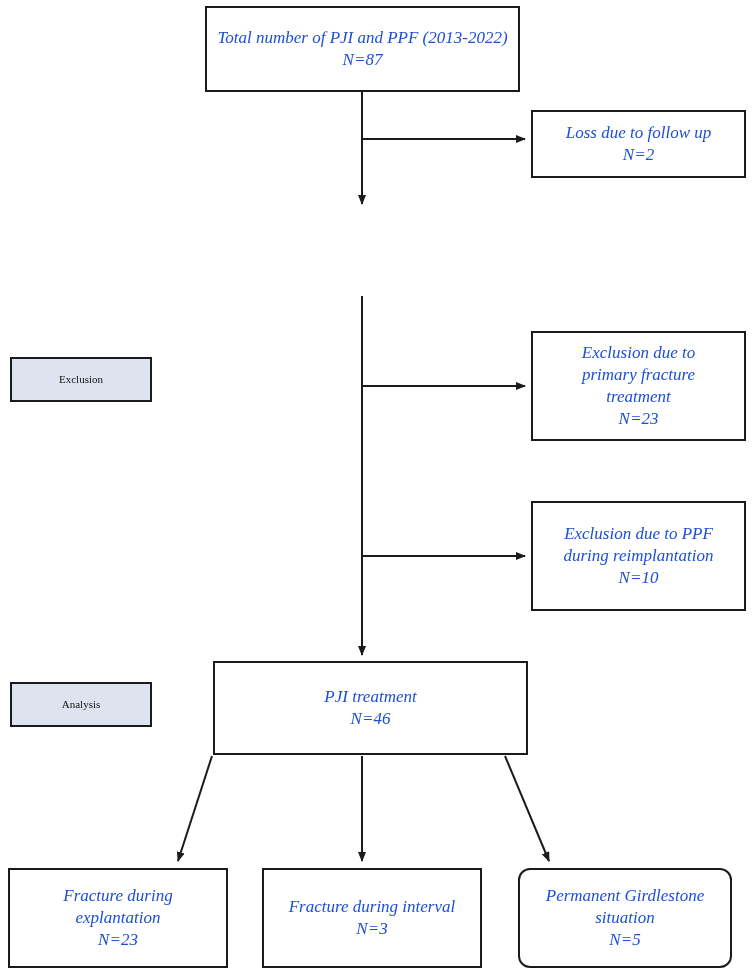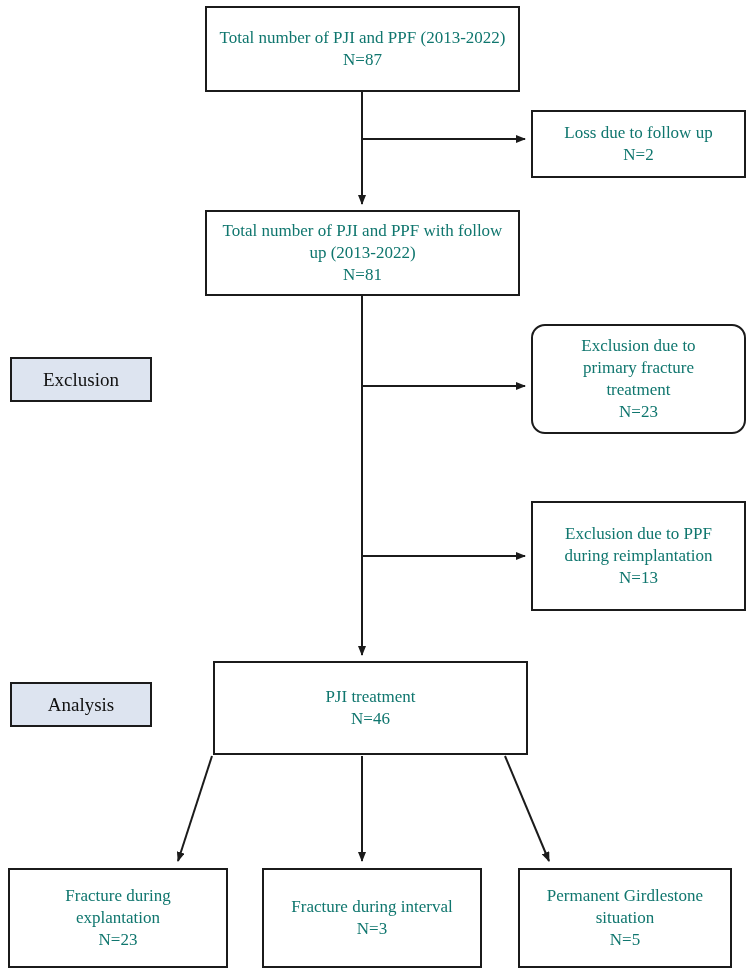--- a/index.html
+++ b/index.html
@@ -19,41 +19,42 @@
   }
   .node {
     position: absolute;
     box-sizing: border-box;
     border: 2px solid #1b1b1b;
     background: #ffffff;
     display: flex;
     align-items: center;
     justify-content: center;
     text-align: center;
-    color: #0f766e;
+    color: #1d4ed8;
     font-size: 17px;
     line-height: 1.30;
     padding: 2px 8px;
+    font-style: italic;
   }
   .node .node-text {
     display: block;
     white-space: pre-line;
     width: 100%;
   }
   .stage-label {
     position: absolute;
     box-sizing: border-box;
     border: 2px solid #1b1b1b;
     background: #dde4f0;
     display: flex;
     align-items: center;
     justify-content: center;
     text-align: center;
     color: #111111;
-    font-size: 19px;
+    font-size: 11px;
     line-height: 1.25;
   }
   #edges-layer {
     position: absolute;
     left: 0;
     top: 0;
     width: 756px;
     height: 975px;
     pointer-events: none;
   }
@@ -104,51 +105,47 @@
   <div class="node" style="left:205px; top:6px; width:315px; height:86px;">
     <span class="node-text">Total number of PJI and PPF (2013-2022)
 N=87</span>
   </div>
 
   <div class="node" style="left:531px; top:110px; width:215px; height:68px;">
     <span class="node-text">Loss due to follow up
 N=2</span>
   </div>
 
-  <div class="node" style="left:205px; top:210px; width:315px; height:86px;">
-    <span class="node-text">Total number of PJI and PPF with follow up (2013-2022)
-N=81</span>
-  </div>
 
-  <div class="node" style="left:531px; top:324px; width:215px; height:110px;border-radius:14px;">
+  <div class="node" style="left:531px; top:331px; width:215px; height:110px;">
     <span class="node-text" style="padding:0 26px;">Exclusion due to primary fracture treatment
 N=23</span>
   </div>
 
   <div class="node" style="left:531px; top:501px; width:215px; height:110px;">
     <span class="node-text">Exclusion due to PPF during reimplantation
-N=13</span>
+N=10</span>
   </div>
 
   <div class="node" style="left:205px; top:661px; width:315px; height:94px;margin-left:8px;">
     <span class="node-text">PJI treatment
 N=46</span>
   </div>
 
   <div class="node" style="left:8px; top:868px; width:220px; height:100px;">
     <span class="node-text" style="padding:0 32px;">Fracture during explantation
 N=23</span>
   </div>
 
   <div class="node" style="left:262px; top:868px; width:220px; height:100px;">
     <span class="node-text">Fracture during interval
 N=3</span>
   </div>
 
-  <div class="node" style="left:518px; top:868px; width:214px; height:100px;">
+  <div class="node" style="left:518px; top:868px; width:214px; height:100px;border-radius:12px;">
     <span class="node-text">Permanent Girdlestone situation
 N=5</span>
   </div>
 
   <div class="stage-label" style="left:10px; top:357px; width:142px; height:45px;">
     <span>Exclusion</span>
   </div>
 
   <div class="stage-label" style="left:10px; top:682px; width:142px; height:45px;">
     <span>Analysis</span>

